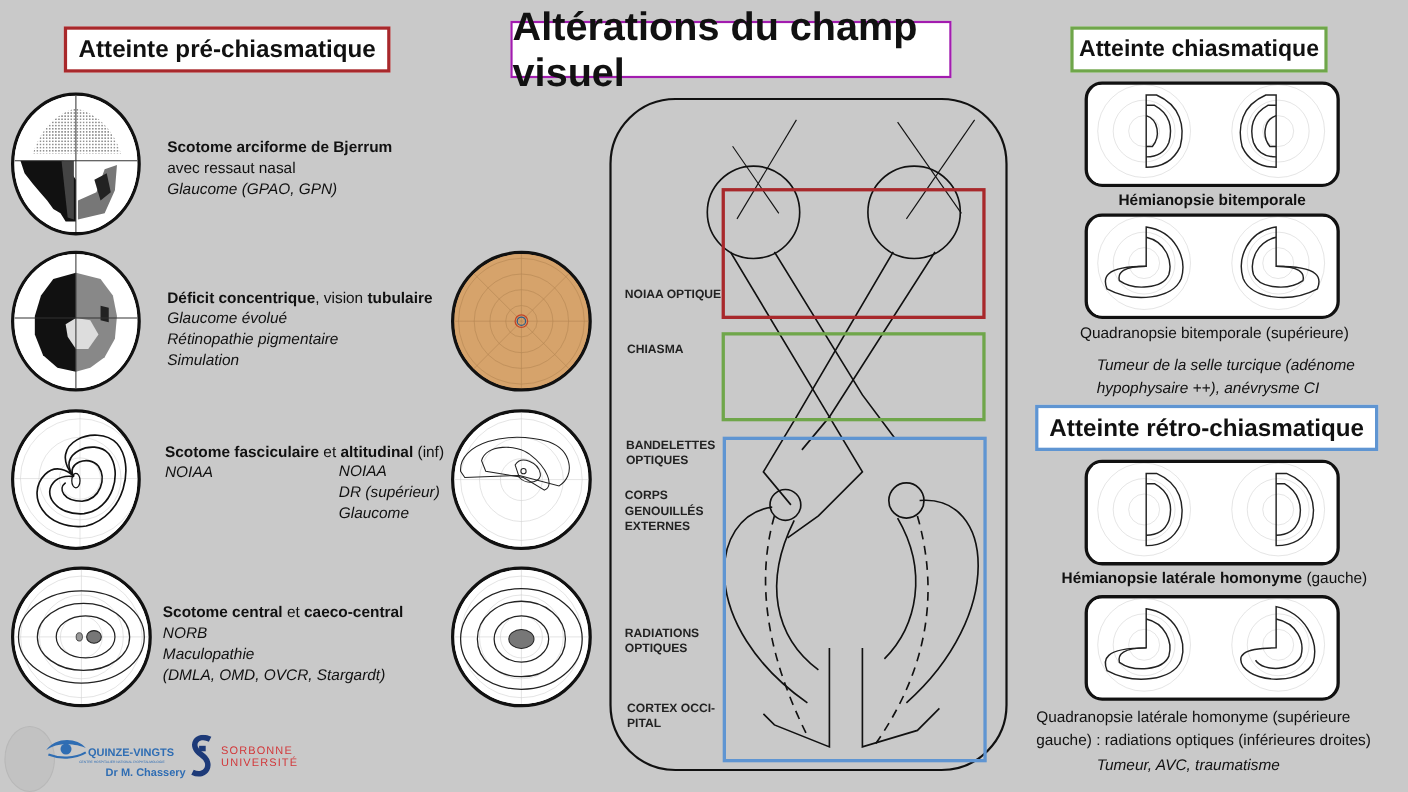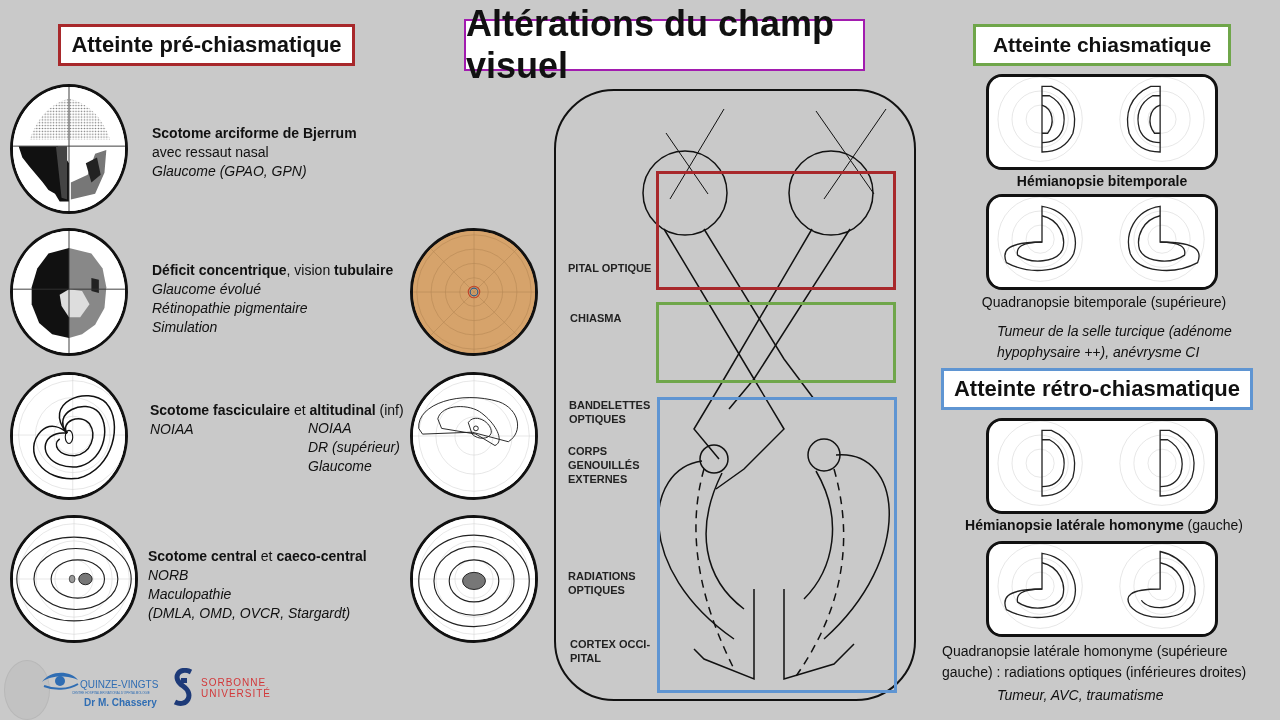--- a/index.html
+++ b/index.html
@@ -1,21 +1,21 @@
 <!DOCTYPE html>
 <html><head>
 <meta charset="utf-8">
 <style>
   html,body{margin:0;padding:0;}
   body{width:1280px;height:720px;background:#c9c9c9;position:relative;overflow:hidden;font-family:"Liberation Sans","DejaVu Sans",sans-serif;color:#111;}
   .abs{position:absolute;}
   .titlebox{position:absolute;background:#fff;display:flex;align-items:center;justify-content:center;font-weight:bold;color:#111;box-sizing:border-box;}
   #t-pre{left:58px;top:24px;width:297px;height:42px;border:3px solid #a8282b;font-size:22px;}
   #t-main{left:464px;top:19px;width:401px;height:52px;border:2px solid #a21caf;font-size:36px;}
-  #t-chi{left:973px;top:24px;width:258px;height:42px;border:3px solid #6fa64a;font-size:21px;}
+  #t-chi{left:973px;top:24px;width:234px;height:42px;border:3px solid #6fa64a;font-size:21px;}
   #t-retro{left:941px;top:368px;width:312px;height:42px;border:3px solid #5f95d2;font-size:22px;}
   .circle{position:absolute;border-radius:50%;border:3px solid #111;background:#fff;overflow:hidden;box-sizing:border-box;}
   .circle svg{width:100%;height:100%;display:block;}
   .txt{position:absolute;font-size:14px;line-height:19px;color:#111;}
   .txt b{font-weight:bold;}
   .it{font-style:italic;display:block;}
   .pill{position:absolute;border:3px solid #111;border-radius:16px;background:#fff;overflow:hidden;box-sizing:border-box;}
   .pill svg{width:100%;height:100%;display:block;}
   .cap{position:absolute;font-size:14px;text-align:center;color:#111;}
   .diagram-frame{position:absolute;left:554px;top:89px;width:362px;height:612px;border:2.5px solid #111;border-radius:60px;box-sizing:border-box;}
@@ -207,21 +207,21 @@
     <path d="M200 500 L200 590 L150 570 L140 560"></path>
     <path d="M230 500 L230 590 L280 575 L300 555"></path>
     <path d="M150 380 C130 450 150 520 180 580" stroke-dasharray="8 6"></path>
     <path d="M280 380 C300 450 290 520 240 590" stroke-dasharray="8 6"></path>
   </g>
 </svg>
 <div class="zone" style="left:656px;top:171px;width:240px;height:119px;border:3px solid #a8282b;"></div>
 <div class="zone" style="left:656px;top:302px;width:240px;height:81px;border:3px solid #6fa64a;"></div>
 <div class="zone" style="left:657px;top:397px;width:240px;height:296px;border:3px solid #5f95d2;"></div>
 
-<div class="lbl" style="left:568px;top:261px;">PITAL OPTIQUE</div>
+<div class="lbl" style="left:568px;top:261px;">NOIAA OPTIQUE</div>
 <div class="lbl" style="left:570px;top:311px;">CHIASMA</div>
 <div class="lbl" style="left:569px;top:372px;margin-top:26px;">
   <span>BANDELETTES</span><br><span>OPTIQUES</span>
 </div>
 <div class="lbl" style="left:568px;top:444px;">
   <span>CORPS</span><br><span>GENOUILLÉS</span><br><span>EXTERNES</span>
 </div>
 <div class="lbl" style="left:568px;top:545px;margin-top:24px;">
   <span>RADIATIONS</span><br><span>OPTIQUES</span>
 </div>
@@ -327,23 +327,23 @@
 </div>
 
 <div class="abs" style="left:4px;top:660px;width:44px;height:58px;border-radius:50%;background:#c2c2c2;border:1px solid #b8b8b8;"></div>
 <div class="abs" style="left:40px;top:668px;">
   <svg width="40" height="22" viewBox="0 0 40 22">
     <path d="M2 14 C10 2 30 2 38 12 C30 8 12 6 2 14 Z" fill="#2f6db3"></path>
     <circle cx="20" cy="13" r="5" fill="#2f6db3"></circle>
     <path d="M4 18 C14 22 28 22 38 16" stroke="#2f6db3" stroke-width="2" fill="none"></path>
   </svg>
 </div>
-<div class="abs" style="left:80px;top:679px;font-size:10px;font-weight:normal;color:#2f6db3;text-align:right;">QUINZE-VINGTS</div>
+<div class="abs" style="left:80px;top:679px;font-size:10px;font-weight:bold;color:#2f6db3;text-align:right;">QUINZE-VINGTS</div>
 <div class="abs" style="left:72px;top:691px;font-size:3px;color:#2f6db3;">CENTRE HOSPITALIER NATIONAL D'OPHTALMOLOGIE</div>
-<div class="abs" style="left:84px;top:697px;font-size:10px;font-weight:bold;color:#2f6db3;">Dr M. Chassery</div>
+<div class="abs" style="left:96px;top:697px;font-size:10px;font-weight:bold;color:#2f6db3;">Dr M. Chassery</div>
 <div class="abs" style="left:173px;top:668px;">
   <svg width="22" height="40" viewBox="0 0 22 40">
     <path d="M18 4 C6 -2 -2 10 10 18 C22 26 14 40 2 34" stroke="#1d3a78" stroke-width="5" fill="none"></path>
     <rect x="8" y="10" width="6" height="5" fill="#1d3a78"></rect>
   </svg>
 </div>
 <div class="abs" style="left:201px;top:677px;font-size:10px;color:#d2383a;letter-spacing:1px;line-height:11px;">
   <span>SORBONNE</span><br><span>UNIVERSITÉ</span>
 </div>
 

